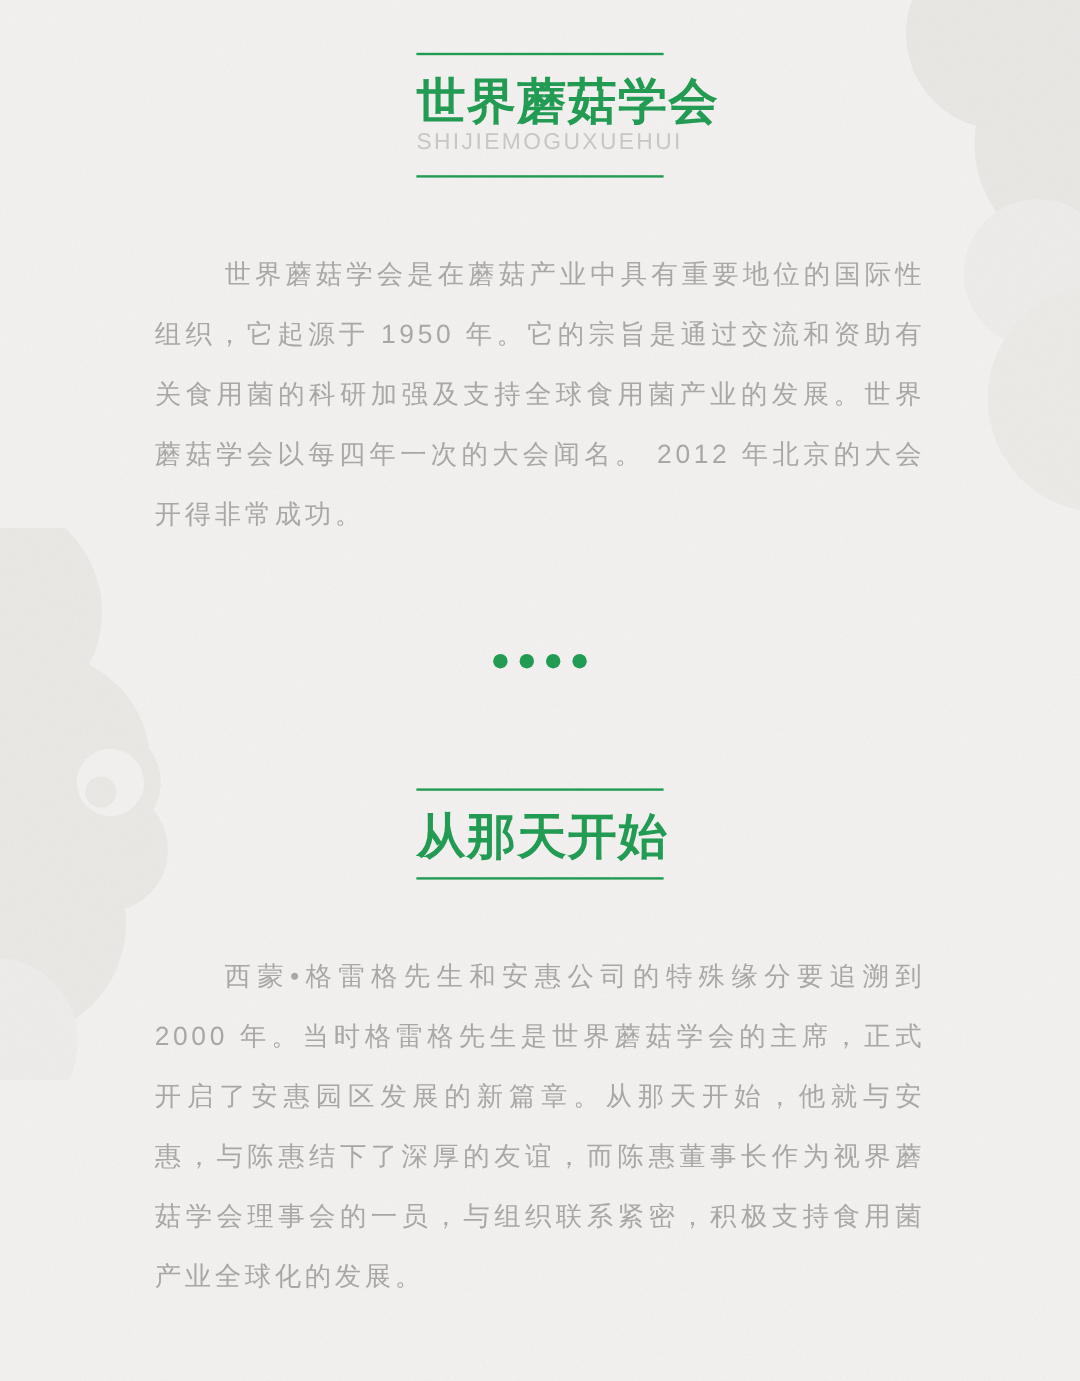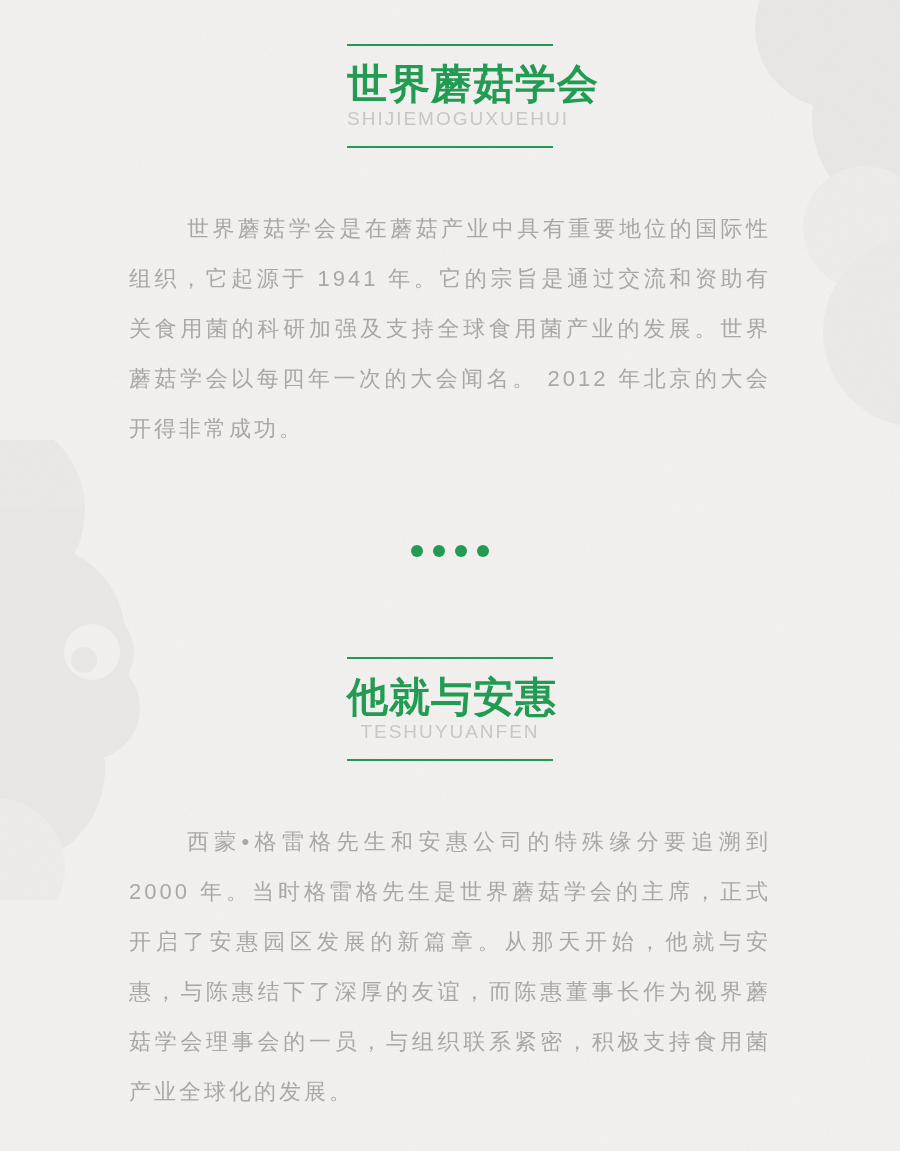--- a/index.html
+++ b/index.html
@@ -99,35 +99,34 @@
 
   <div class="content">
 
     <section class="s1">
       <div class="section-header">
         <div class="rule rule-top"></div>
         <h2 class="section-title">世界蘑菇学会</h2>
         <div class="section-pinyin">SHIJIEMOGUXUEHUI</div>
         <div class="rule rule-bottom"></div>
       </div>
-      <p class="para">世界蘑菇学会是在蘑菇产业中具有重要地位的国际性组织，它起源于 1941 年。它的宗旨是通过交流和资助有关食用菌的科研加强及支持全球食用菌产业的发展。世界蘑菇学会以每四年一次的大会闻名。 2012 年北京的大会开得非常成功。</p>
+      <p class="para">世界蘑菇学会是在蘑菇产业中具有重要地位的国际性组织，它起源于 1950 年。它的宗旨是通过交流和资助有关食用菌的科研加强及支持全球食用菌产业的发展。世界蘑菇学会以每四年一次的大会闻名。 2012 年北京的大会开得非常成功。</p>
     </section>
 
     <div class="dots">
       <span class="dot"></span>
       <span class="dot"></span>
       <span class="dot"></span>
       <span class="dot"></span>
     </div>
 
     <section class="s2">
       <div class="section-header">
         <div class="rule rule-top"></div>
-        <h2 class="section-title">他就与安惠</h2>
-        <div class="section-pinyin">TESHUYUANFEN</div>
+        <h2 class="section-title">从那天开始</h2>
         <div class="rule rule-bottom"></div>
       </div>
       <p class="para">西蒙•格雷格先生和安惠公司的特殊缘分要追溯到 2000 年。当时格雷格先生是世界蘑菇学会的主席，正式开启了安惠园区发展的新篇章。从那天开始，他就与安惠，与陈惠结下了深厚的友谊，而陈惠董事长作为视界蘑菇学会理事会的一员，与组织联系紧密，积极支持食用菌产业全球化的发展。</p>
     </section>
 
   </div>
 
   <svg class="noise" width="900" height="1151" aria-hidden="true">
     <filter id="grain">
       <feTurbulence type="fractalNoise" baseFrequency="0.55" numOctaves="2" stitchTiles="stitch"></feTurbulence>

